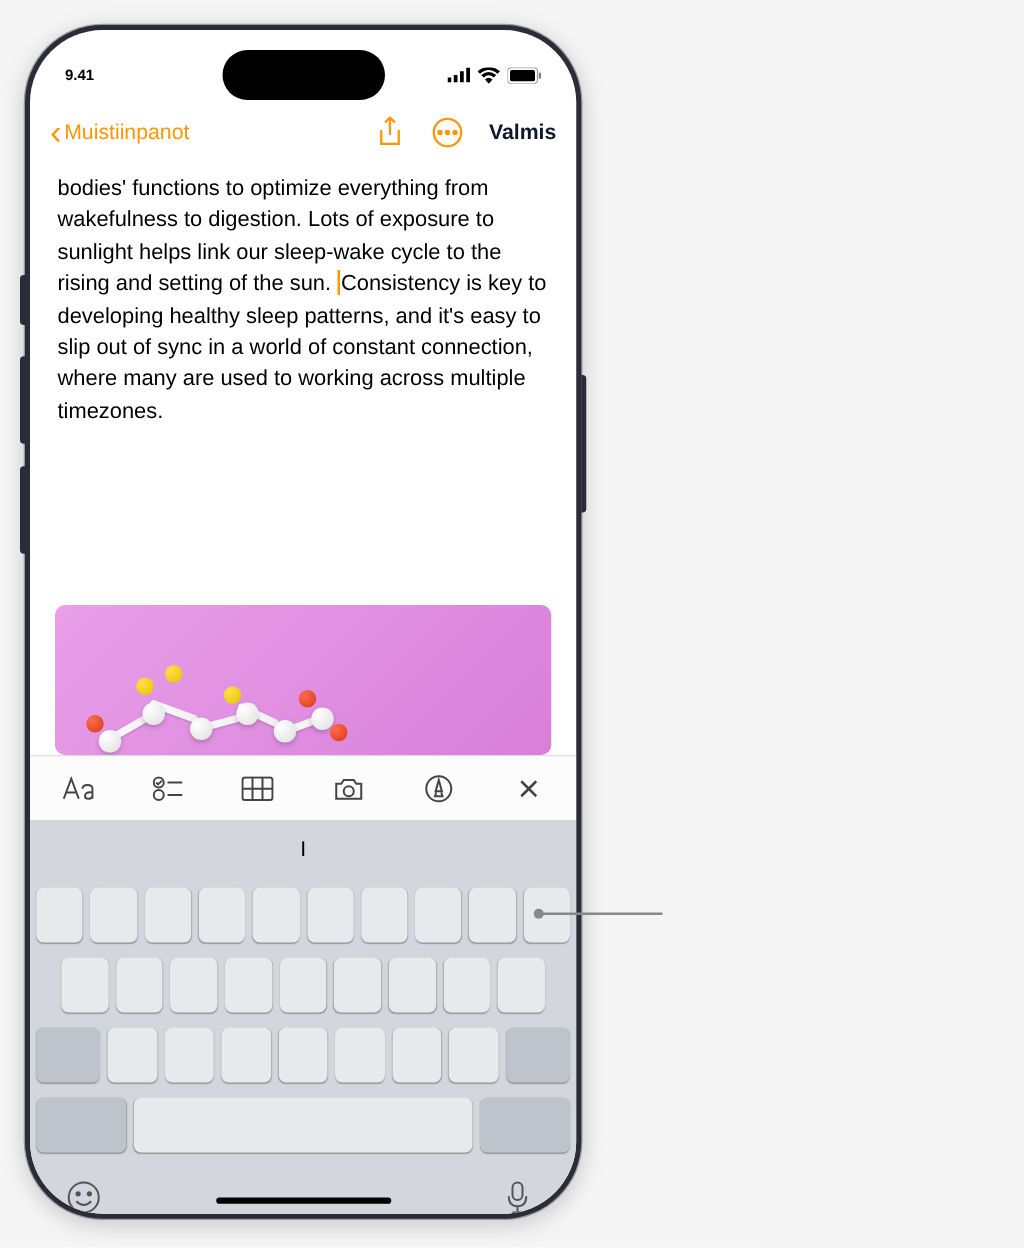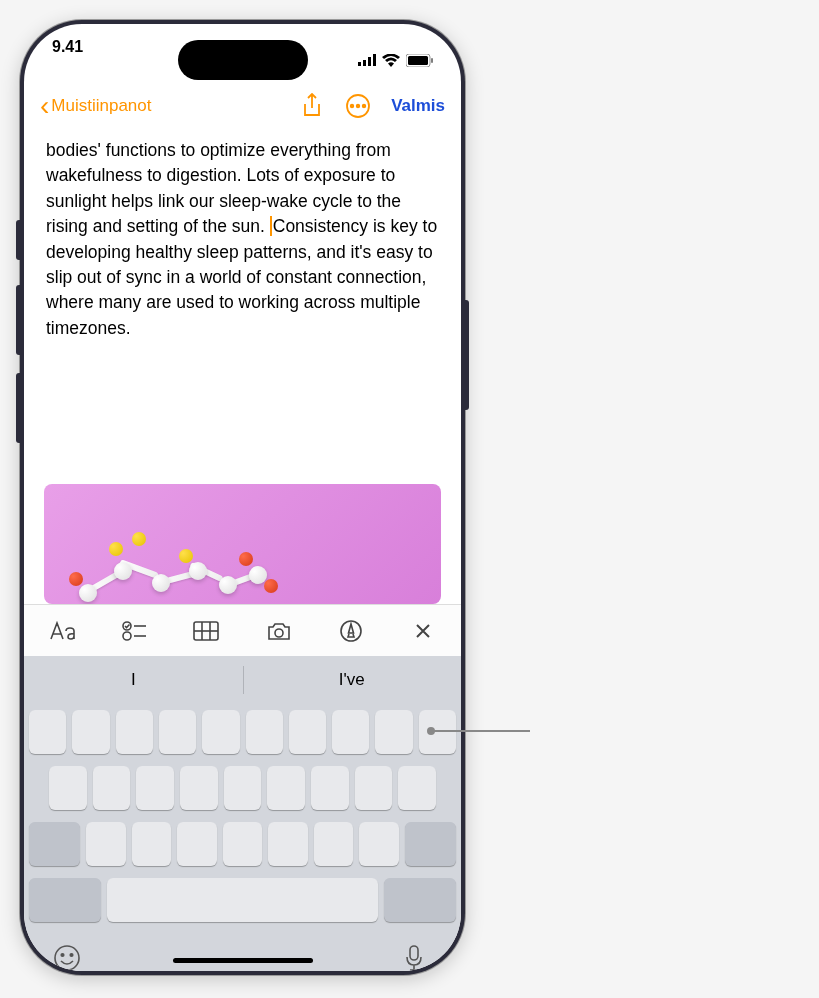--- a/index.html
+++ b/index.html
@@ -65,40 +65,41 @@
       height: 40px;
       background: #000;
       border-radius: 22px;
       z-index: 10;
     }
     
     .status-bar {
       height: 58px;
       display: flex;
       justify-content: space-between;
+      align-items: center;
       padding: 0 28px;
       padding-top: 14px;
-      font-size: 16px;
+      font-size: 12px;
       font-weight: 600;
     }
     .status-left {}
     .status-right { display: flex; gap: 6px; align-items: center; }
     
     .signal-icon svg, .wifi-icon svg, .battery-icon svg { display: block; }
     
     .nav-bar {
       height: 48px;
       display: flex;
       align-items: center;
       justify-content: space-between;
       padding: 0 16px;
     }
     .nav-left { display: flex; align-items: center; color: #ff9500; font-size: 17px; }
     .nav-left .chevron { font-size: 28px; line-height: 1; margin-right: 2px; font-weight: 300; }
-    .nav-right { display: flex; align-items: center; gap: 20px; color: #1d4ed8; }
+    .nav-right { display: flex; align-items: center; gap: 20px; color: #0f172a; }
     .nav-done { font-size: 17px; font-weight: 600; }
     .icon-btn { width: 26px; height: 26px; display: flex; align-items: center; justify-content: center; }
     
     .note-content {
       padding: 8px 22px;
       font-size: 17.5px;
       line-height: 1.45;
       color: #000000;
       overflow: hidden;
       height: 342px;
@@ -345,21 +346,20 @@
       </span>
       <span class="tb-icon">
         <svg width="18" height="18" viewBox="0 0 18 18" stroke="#888" stroke-width="2">
             <path d="M3 3 l12 12 M15 3 l-12 12"></path>
           </svg>
       </span>
     </div>
 
     <div class="suggestions">
       <div class="sugg">I</div>
-      <div class="sugg">I've</div>
     </div>
 
     <div class="keyboard">
       <div class="kb-row">
         <div class="key"></div>
           <div class="key"></div>
           <div class="key"></div>
           <div class="key"></div>
           <div class="key"></div>
           <div class="key"></div>

